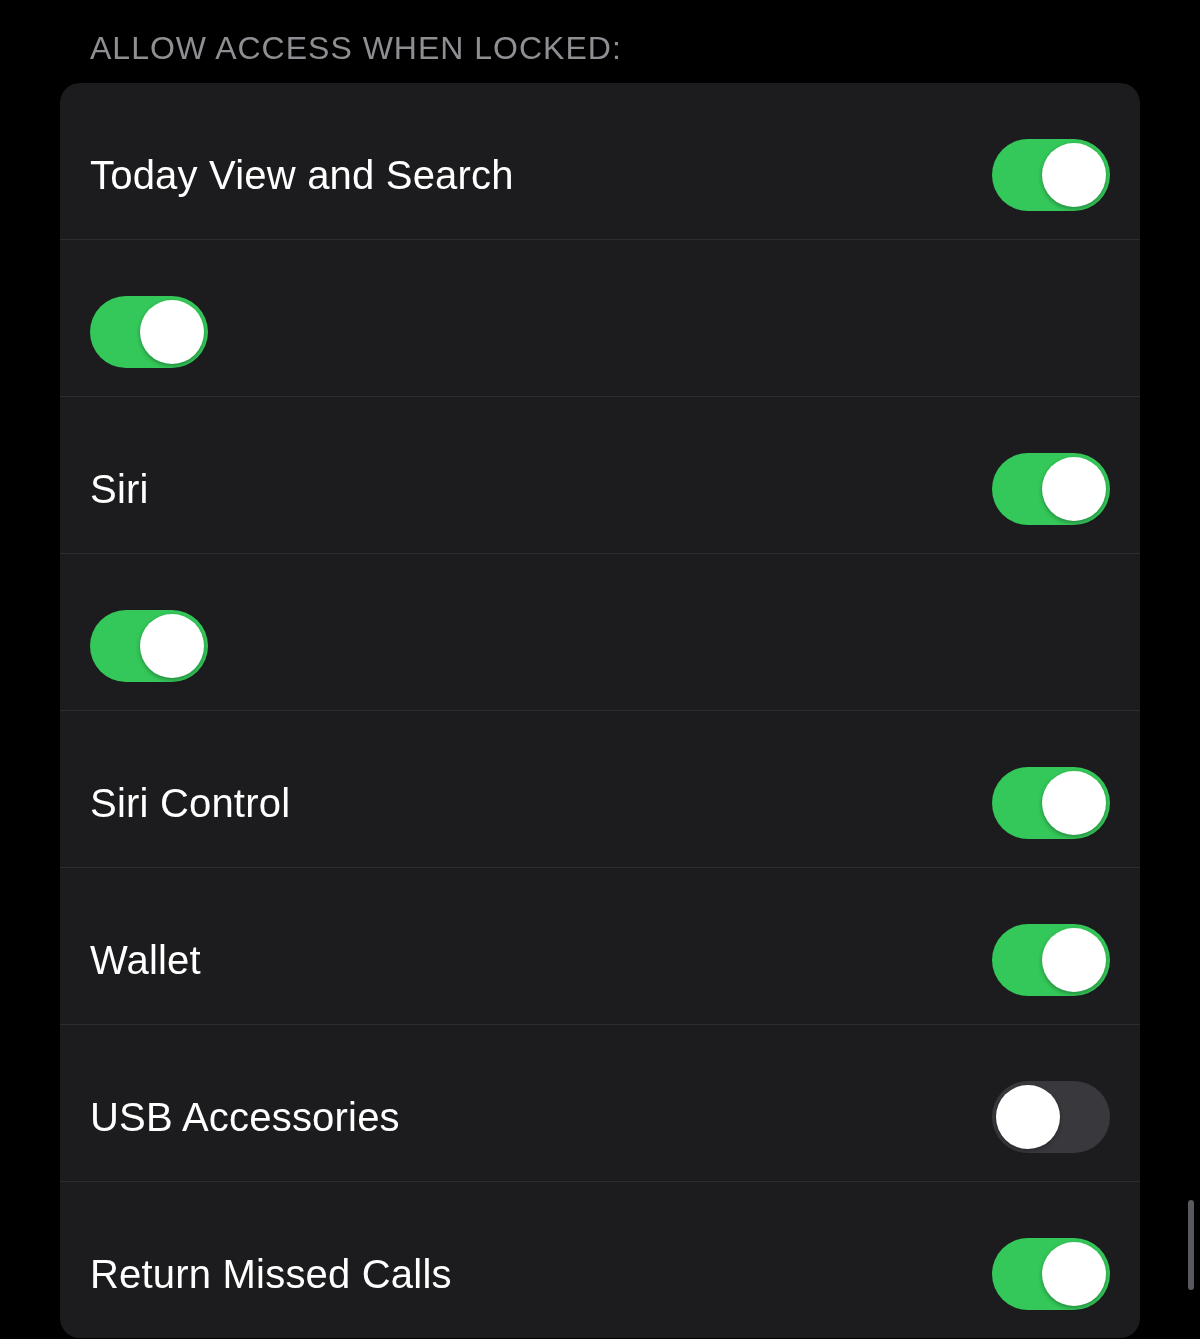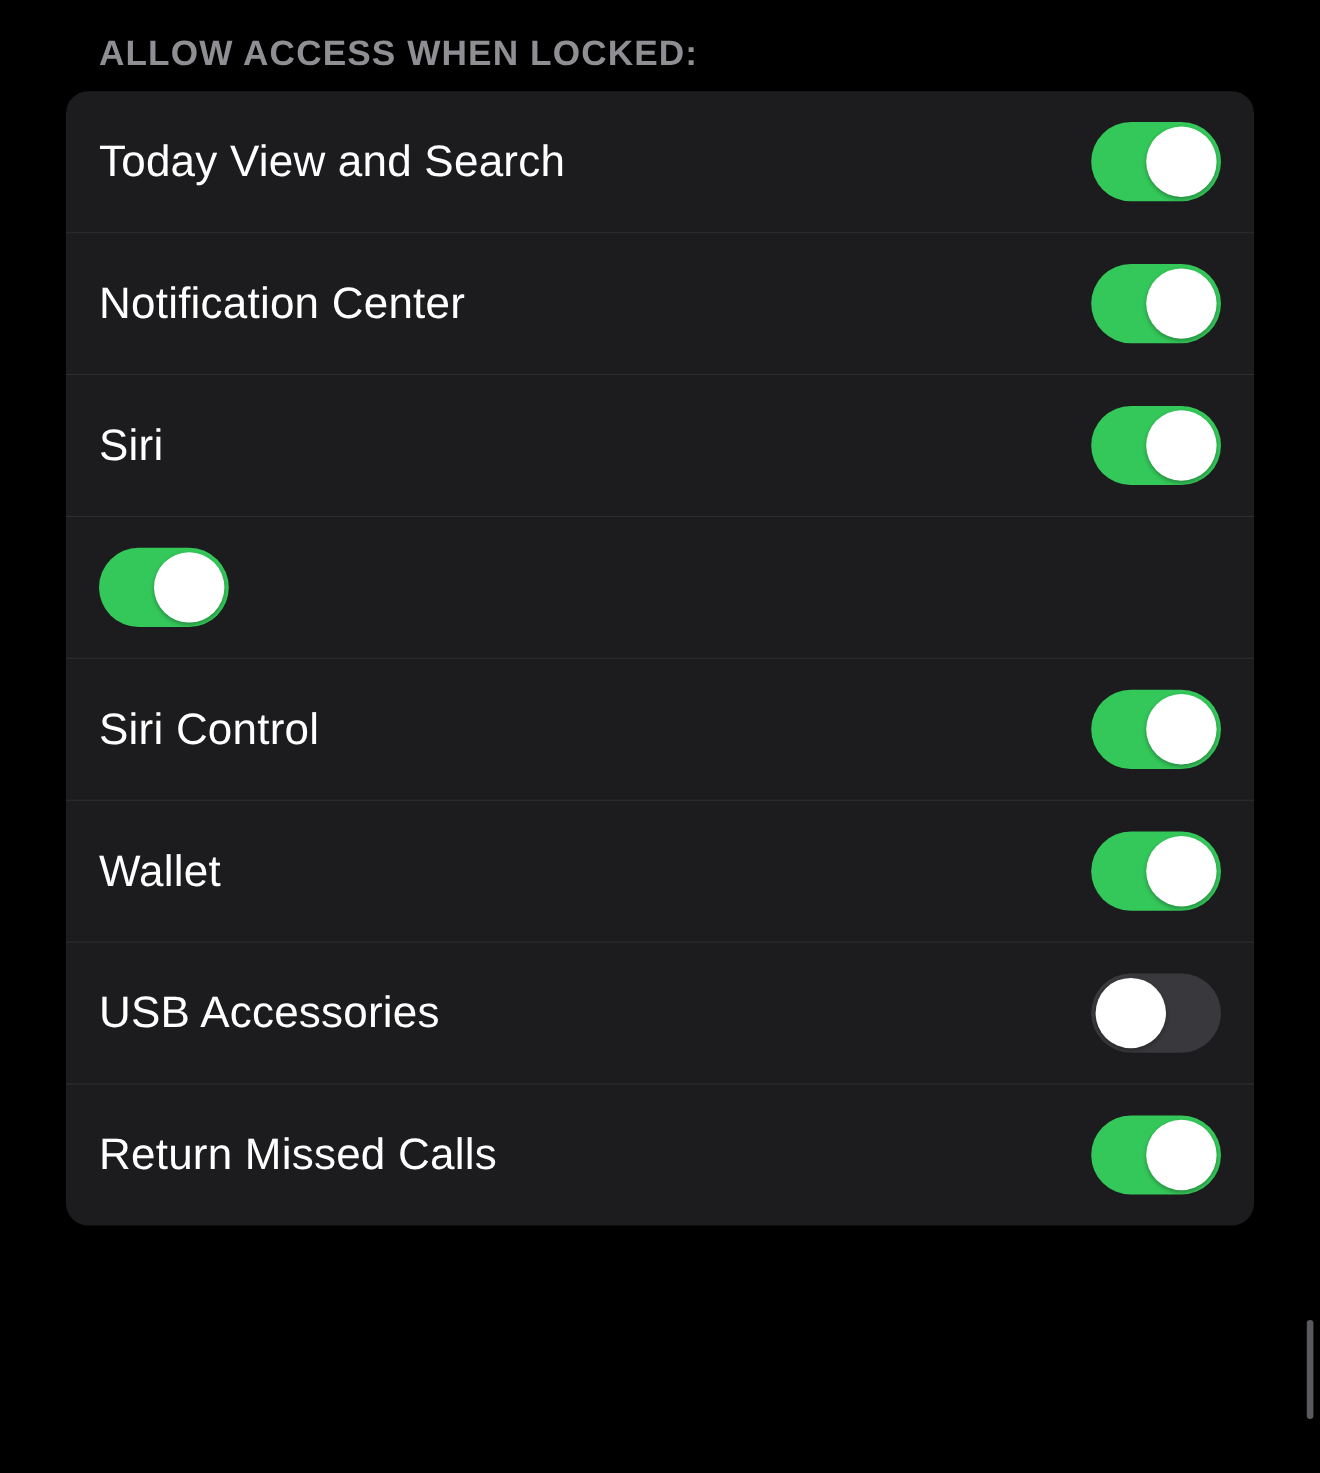--- a/index.html
+++ b/index.html
@@ -14,33 +14,34 @@
       height: 1339px;
       padding: 30px 60px 0 60px;
     }
     .section-header {
       color: #8e8e93;
       font-size: 32px;
       letter-spacing: 1px;
       text-transform: uppercase;
       padding-left: 30px;
       margin-bottom: 16px;
-      font-weight: 700;
+      font-weight: 400;
     }
     .settings-panel {
       background: #1c1c1e;
       border-radius: 20px;
       overflow: hidden;
     }
     .setting-row {
       display: flex;
       align-items: center;
       justify-content: space-between;
       padding: 28px 30px;
       border-bottom: 1px solid #2d2d2f;
+      margin-top: 28px;
     }
     .setting-row:last-child {
       border-bottom: none;
     }
     .setting-label {
       color: #ffffff;
       font-size: 40px;
       font-weight: 400;
       letter-spacing: 0.2px;
     }
@@ -93,21 +94,20 @@
 <div class="settings-panel">
 
   <div class="setting-row">
     <span class="setting-label">Today View and Search</span>
     <div class="toggle on">
       <div class="toggle-knob"></div>
     </div>
   </div>
 
   <div class="setting-row">
-    <span class="setting-label">Notification Center</span>
     <div class="toggle on">
       <div class="toggle-knob"></div>
     </div>
   </div>
 
 
   <div class="setting-row">
     <span class="setting-label">Siri</span>
     <div class="toggle on">
       <div class="toggle-knob"></div>

